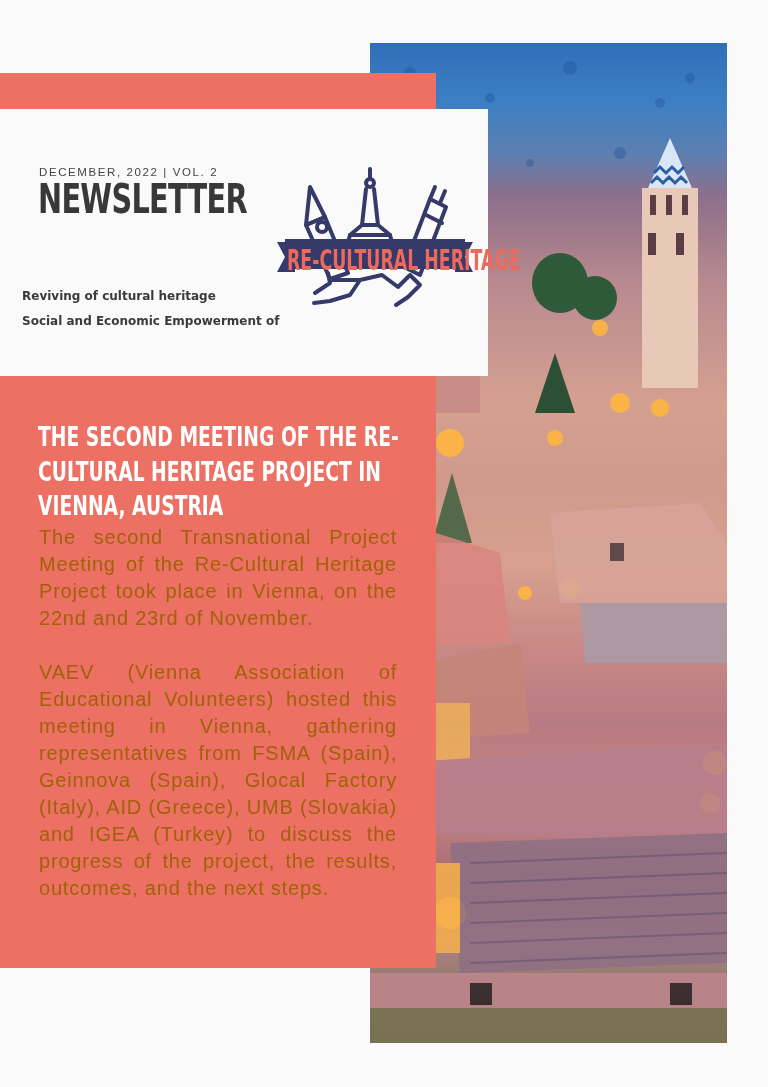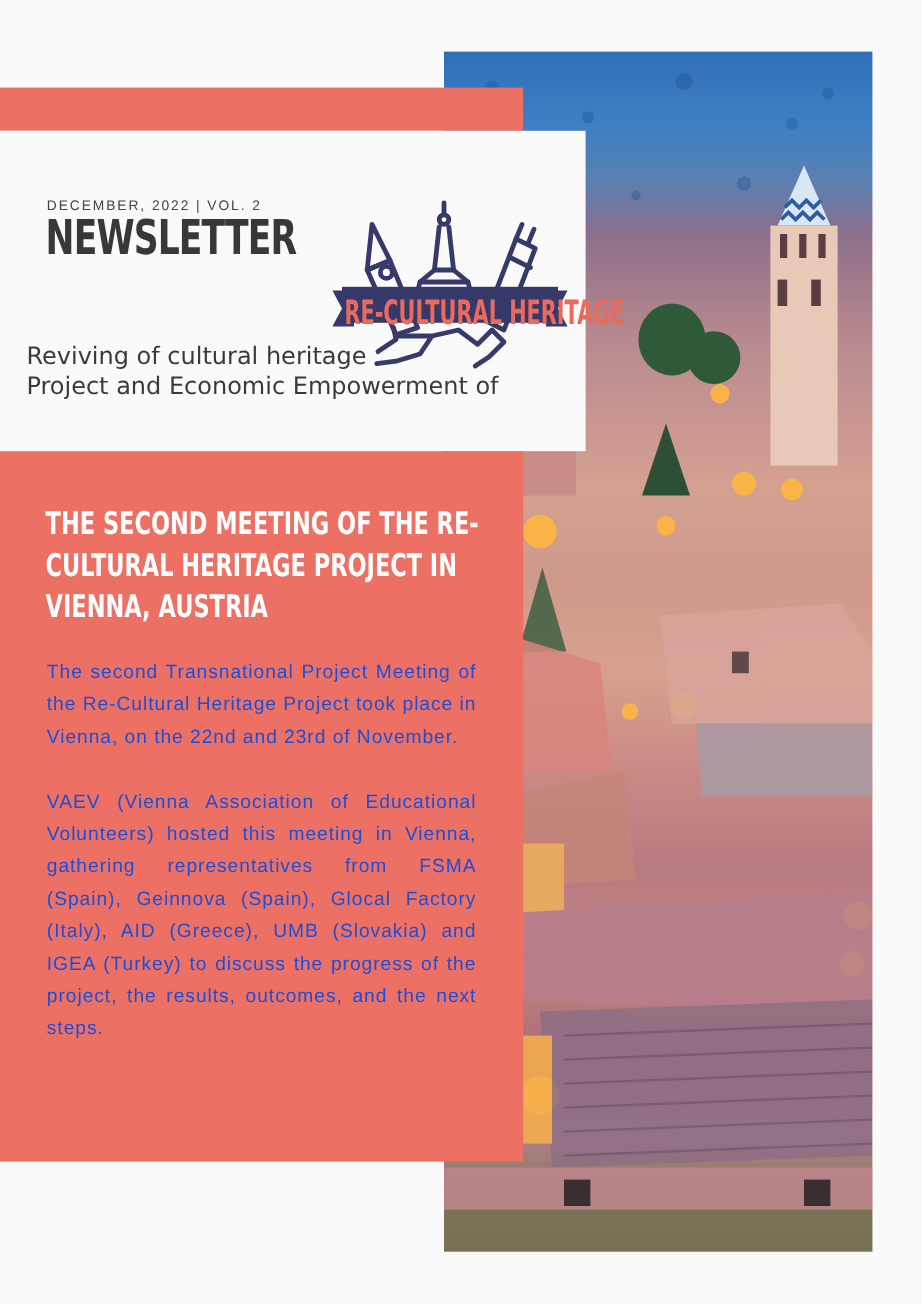--- a/index.html
+++ b/index.html
@@ -37,22 +37,22 @@
     font-size:11.5px; letter-spacing:1.6px; color:#444;margin-top:28px;
   }
   .newsletter-title {
     position:absolute; left:38px; top:176px;
     font-family:"DejaVu Sans", sans-serif; font-weight:bold;
     font-size:40px; color:#383838; letter-spacing:-1px;
     transform:scaleX(0.72); transform-origin:left top;
   }
   .subtitle {
     position:absolute; left:22px; top:284px; width:380px;
-    font-family:"DejaVu Sans", sans-serif; font-weight:normal;
-    font-size:20px; line-height:25px; color:#3a3a3a;
+    font-family:"DejaVu Sans", sans-serif; font-weight:bold;
+    font-size:12px; line-height:25px; color:#3a3a3a;
   }
   .subtitle div { white-space:nowrap; }
 
   
   .logo { position:absolute; left:270px; top:155px; width:210px; height:160px; }
   .logo-text {
     position:absolute; left:287px; top:244px; width:170px;
     font-family:"DejaVu Sans", sans-serif; font-weight:bold;
     font-size:17px; color:#ec6a5c; white-space:nowrap;
     transform:scaleX(0.62); transform-origin:left top;
@@ -65,22 +65,22 @@
     background:#ec7064;
   }
   .article-heading {
     position:absolute; left:38px; top:420px; width:520px;
     font-family:"DejaVu Sans", sans-serif; font-weight:bold;
     font-size:26px; line-height:34.5px; color:#fff;
     transform:scaleX(0.72); transform-origin:left top;
   }
   .article-heading div { white-space:nowrap; }
   .article-body {
-    position:absolute; left:39px; top:547px; width:358px;
-    font-size:16px; line-height:27px; color:#1d4ed8;
+    position:absolute; left:39px; top:524px; width:358px;
+    font-size:20px; line-height:27px; color:#a16207;
     letter-spacing:0.8px; text-align:justify;
   }
   .article-body p { margin:0 0 27px 0; }
 </style>
 </head>
 <body>
 
 <div class="photo">
   <svg viewBox="0 0 357 1000" preserveAspectRatio="none">
 
@@ -154,21 +154,21 @@
   </svg>
 </div>
 
 <div class="top-bar"></div>
 
 <div class="header-card"></div>
 <div class="issue-line">DECEMBER, 2022 | VOL. 2</div>
 <div class="newsletter-title">NEWSLETTER</div>
 <div class="subtitle">
   <div>Reviving of cultural heritage</div>
-  <div>Project and Economic Empowerment of</div>
+  <div>Social and Economic Empowerment of</div>
 </div>
 
 <svg class="logo" viewBox="0 0 210 160">
   <g fill="none" stroke="#363a6b" stroke-width="4" stroke-linejoin="round" stroke-linecap="round">
 
     <g>
       <polygon points="40,32 36,70 55,62"></polygon>
       <polygon points="36,70 55,62 78,118 60,124"></polygon>
       <circle cx="52" cy="72" r="5"></circle>
     </g>

